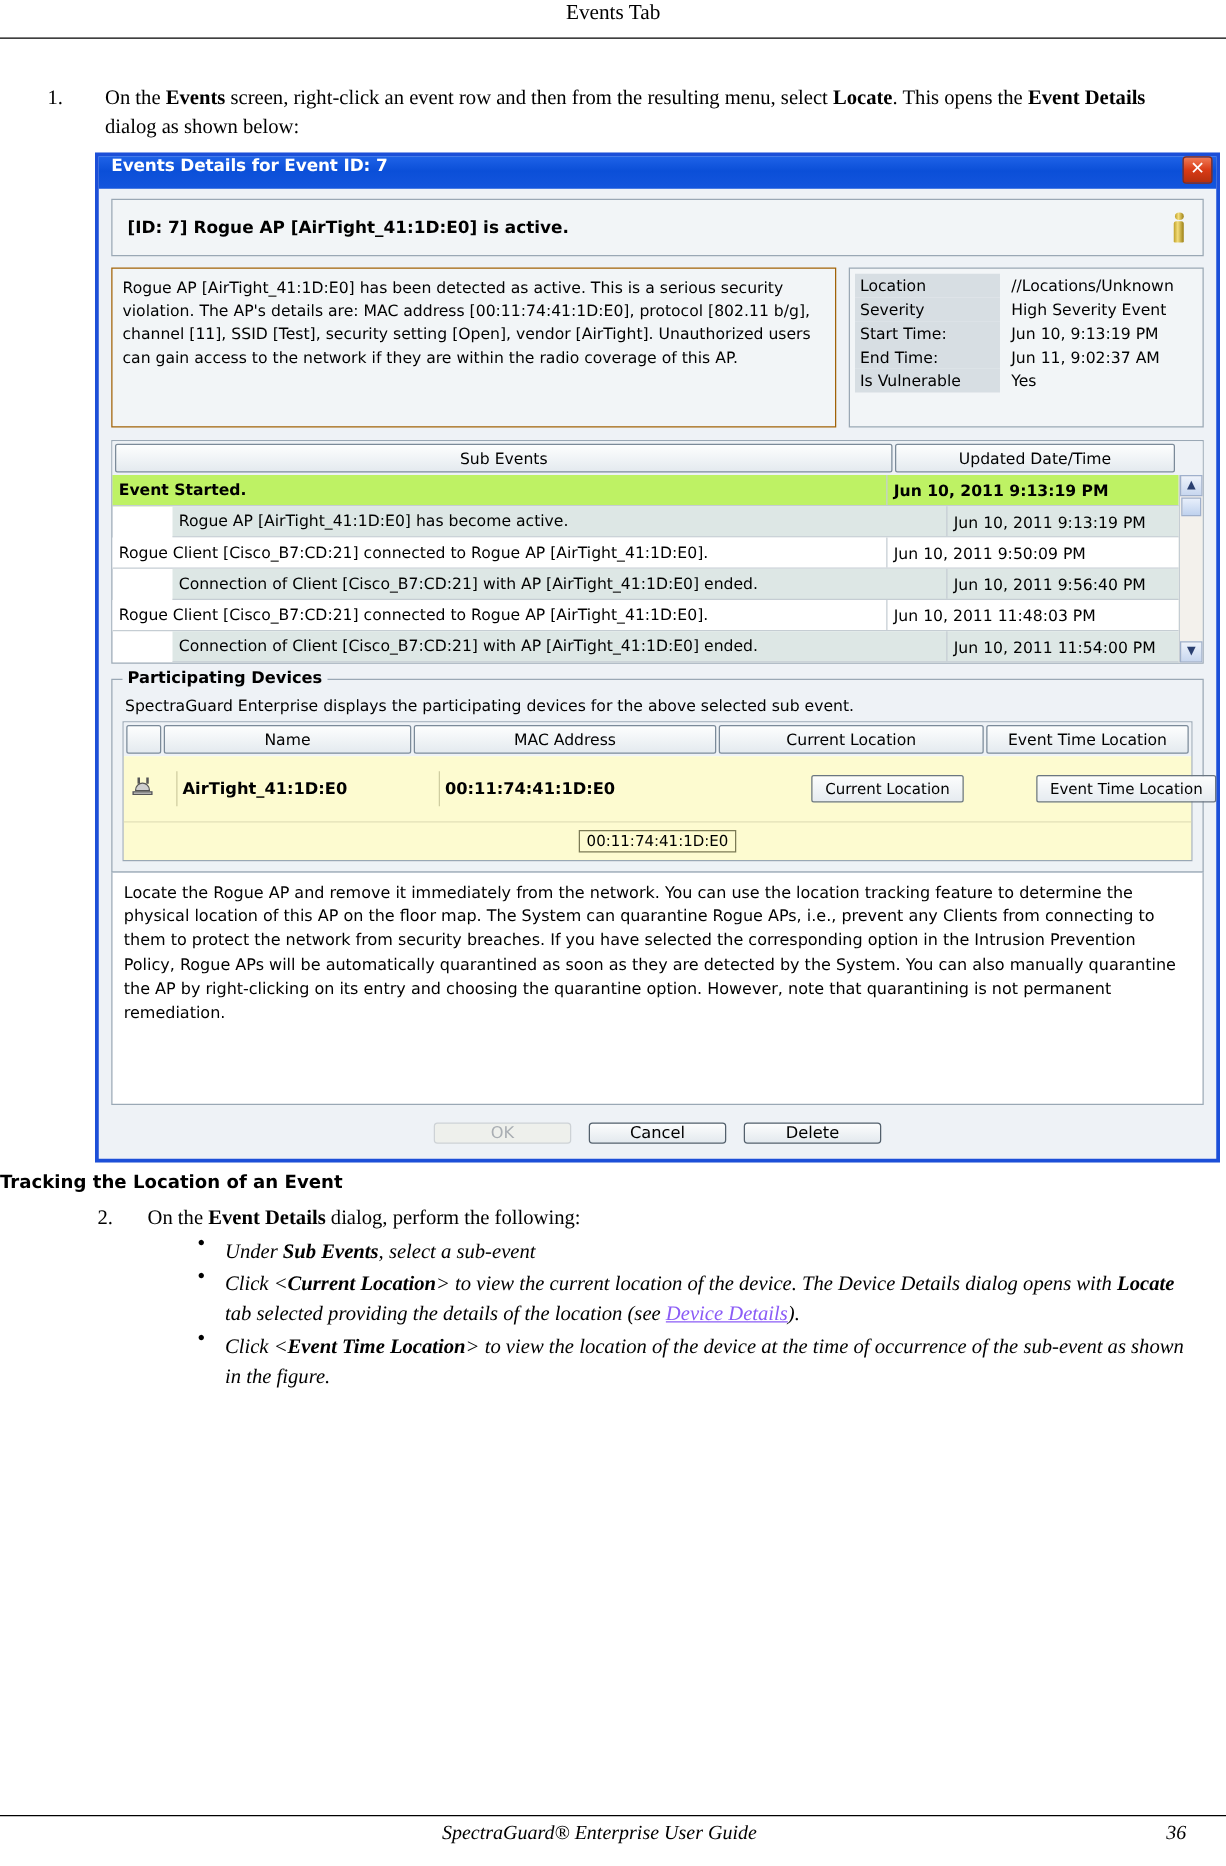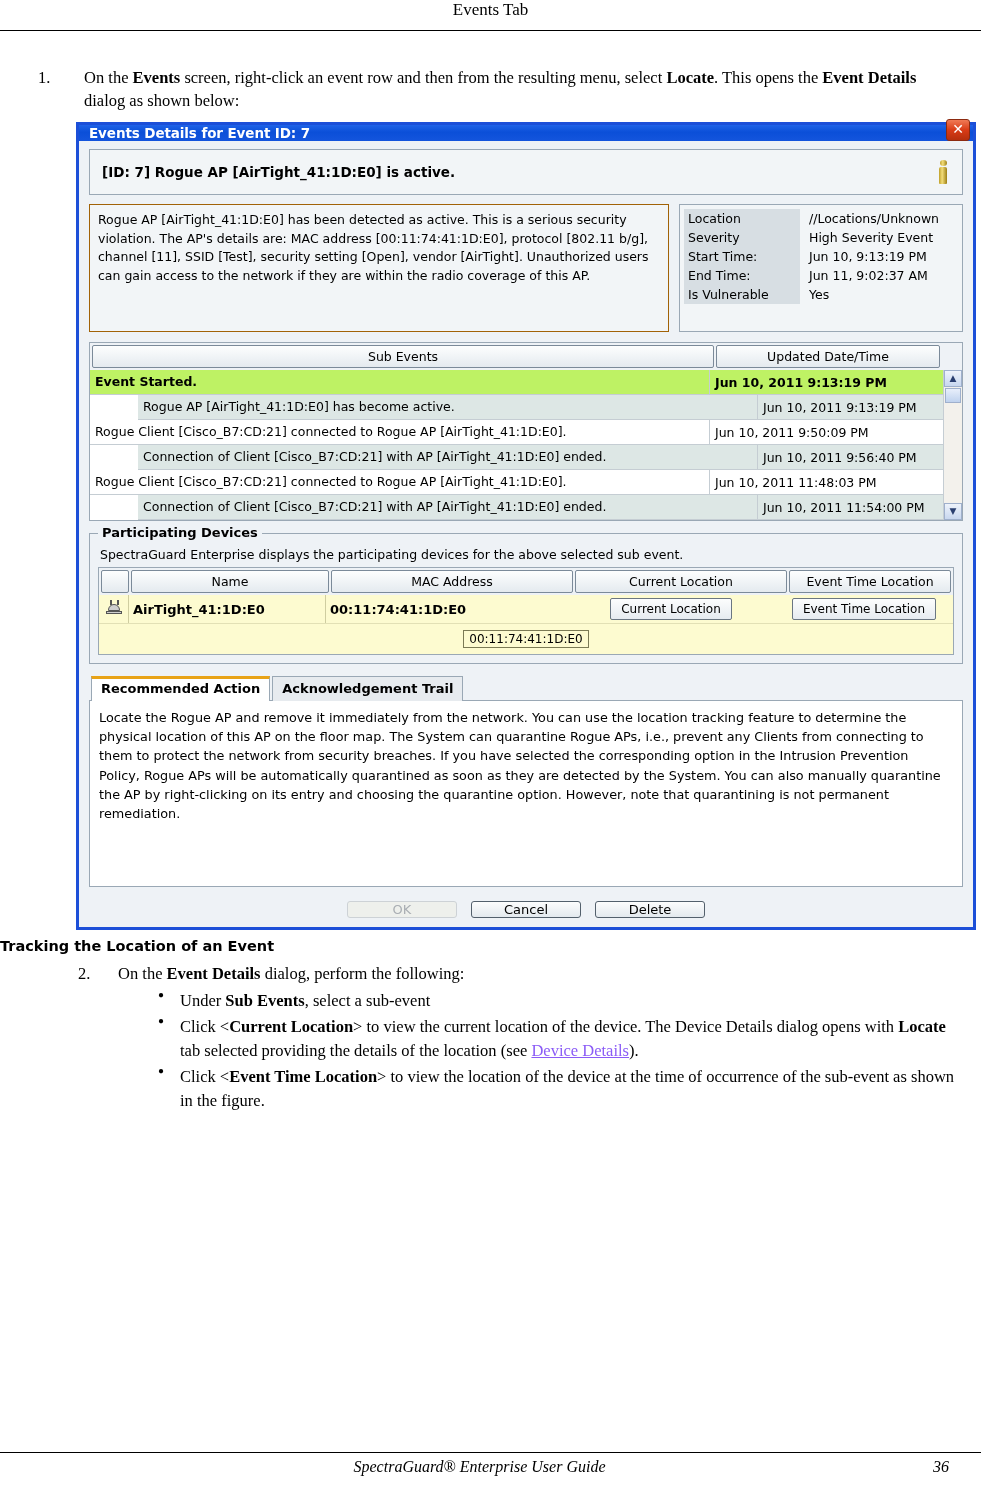--- a/index.html
+++ b/index.html
@@ -55,24 +55,24 @@
     left: 76px;
     top: 122px;
     width: 900px;
     height: 808px;
     border: 3px solid #1c4fd8;
     background: #eef2f6;
     box-sizing: border-box;
     font-family: "DejaVu Sans", sans-serif;
   }
   .titlebar {
-    height: 16px;
+    height: 26px;
     background: linear-gradient(to bottom, #1f63e8 0%, #0b4fd8 45%, #1455dd 100%);
     display: flex;
-    align-items: flex-end;
+    align-items: flex-start;
     padding: 0 3px 0 10px;
     box-sizing: border-box;
   }
   .titlebar-text {
     color: #ffffff;
     font-size: 13.5px;
     font-weight: bold;
     font-family: "DejaVu Sans", sans-serif;
     flex: 1;
     letter-spacing: -0.1px;
@@ -296,22 +296,22 @@
     border-radius: 2px;
   }
   .hc-icon { flex: 0 0 26px; }
   .hc-name { flex: 0 0 196px; }
   .hc-mac  { flex: 0 0 240px; }
   .hc-cur  { flex: 0 0 210px; }
   .hc-evt  { flex: 1; }
 
   .pd-row {
     display: flex;
-    gap: 1px;
-    padding: 0 2px;
+    gap: 14px;
+    padding: 12px 2px;
     background: #fdfbd0;
     align-items: center;
     height: 28px;
   }
   .pd-row .cell {
     font-size: 13px;
     font-weight: bold;
     font-family: "DejaVu Sans", sans-serif;
     height: 100%;
     display: flex;
@@ -456,20 +456,21 @@
     right: 22px;
     font-size: 16.5px;
     line-height: 1.45;
   }
   .step2 .num { position: absolute; left: 0; top: 0; width: 34px; }
   .step2 .s2body { margin-left: 40px; }
   ul.bullets {
     list-style: none;
     margin: 3px 0 0 0;
     padding: 0 0 0 34px;
+    font-style: italic;
   }
   ul.bullets li {
     position: relative;
     padding-left: 28px;
     margin-bottom: 2px;
   }
   ul.bullets li::before {
     content: "\25CF";
     position: absolute;
     left: 6px; top: -1px;
@@ -640,24 +641,20 @@
           <div class="cell evt">
             <span class="locbtn">Event Time Location</span>
           </div>
         </div>
         <div class="pd-footer">
           <span class="mac-chip">00:11:74:41:1D:E0</span>
         </div>
       </div>
     </div>
 
-    <div class="tabs">
-      <div class="tab active">Recommended Action</div>
-      <div class="tab inactive">Acknowledgement Trail</div>
-    </div>
     <div class="tab-panel">Locate the Rogue AP and remove it immediately from the network. You can use the location tracking feature to determine the physical location of this AP on the floor map. The System can quarantine Rogue APs, i.e., prevent any Clients from connecting to them to protect the network from security breaches. If you have selected the corresponding option in the Intrusion Prevention Policy, Rogue APs will be automatically quarantined as soon as they are detected by the System. You can also manually quarantine the AP by right-clicking on its entry and choosing the quarantine option. However, note that quarantining is not permanent remediation.</div>
 
     <div class="dlg-buttons">
       <div class="dbtn disabled">OK</div>
       <div class="dbtn">Cancel</div>
       <div class="dbtn">Delete</div>
     </div>
 
   </div>
 </div>

